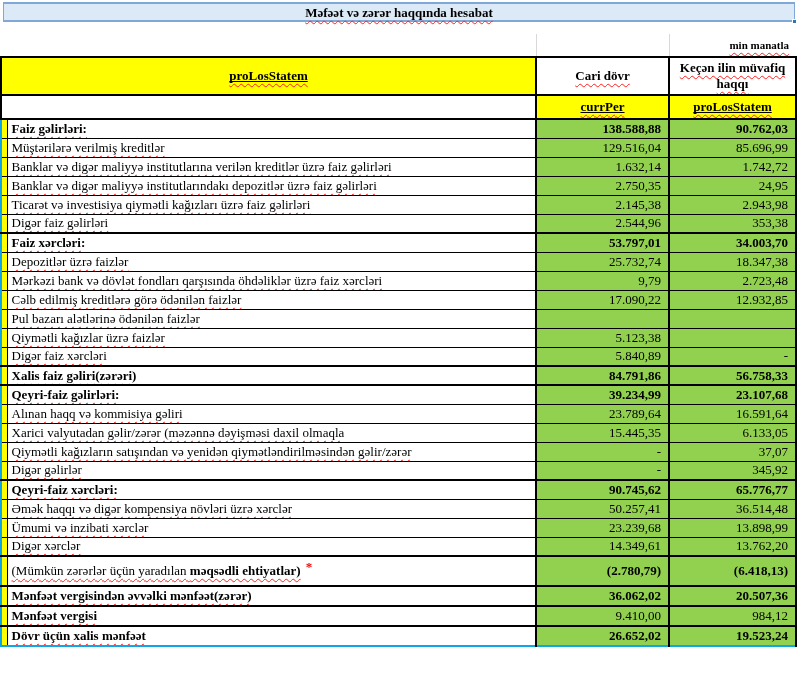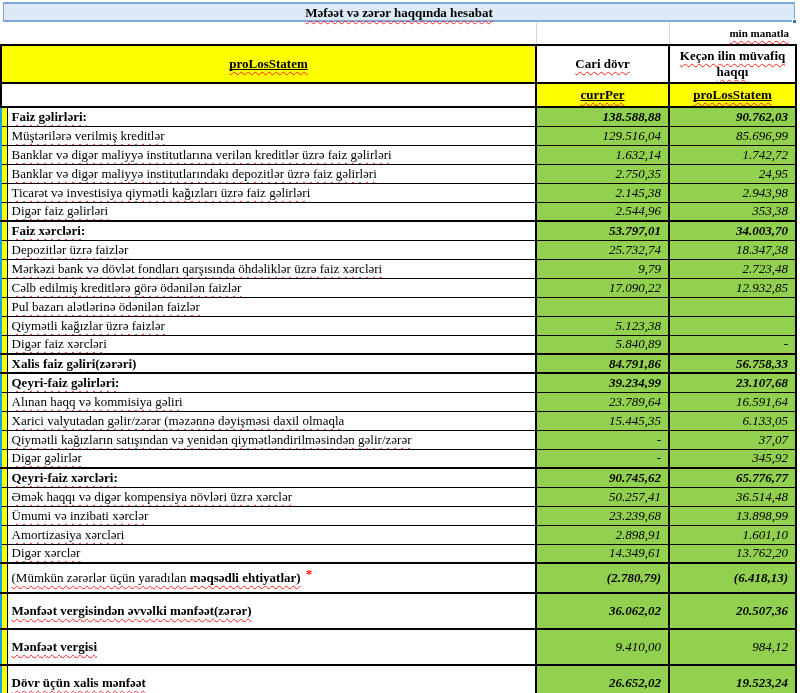--- a/index.html
+++ b/index.html
@@ -22,21 +22,21 @@
     text-decoration-style:wavy;
     text-decoration-color:#ff2020;
     text-decoration-thickness:1px;
     text-underline-offset:3px;
     text-decoration-skip-ink:none;
   }
   .lnk{text-decoration:underline;}
   
   .title-bar{
     position:relative;
-    margin:2px 5px 0 3px;
+    margin:2px 5px 12px 3px;
     height:20px;
     background:var(--selfill);
     border:1px solid var(--selborder);
     border-top:2px solid var(--selborder);
     border-bottom:2px solid var(--selborder);
     text-align:center;
     font-weight:bold;
     font-size:13px;
     line-height:17px;
   }
@@ -101,25 +101,24 @@
   
   td.strip{background:var(--yellow);padding:0;}
   td.lbl{
     background:#fff;text-align:left;height:19px;
     border-right:2px solid #000;
   }
   td.val{
     background:var(--green);
     text-align:right;padding-right:7px;
     border-right:2px solid #000;
-    font-style:italic;
   }
   tr.tt td{border-top:2px solid #000;}
   tr.tall td{height:30px;}
-  tr.bot td{height:36px;}
+  tr.bot td{height:20px;}
   .b{font-weight:bold;}
   .ast{
     color:#ff0000;font-weight:bold;
     position:relative;top:-4px;margin-left:5px;font-size:13px;
   }
 </style>
 </head>
 <body>
 
 <div class="title-bar">
@@ -290,26 +289,20 @@
     <td class="val v2">36.514,48</td>
   </tr>
       <tr>
     <td class="strip"></td>
     <td class="lbl"><span class="sq">Ümumi və inzibati xərclər</span></td>
     <td class="val v1">23.239,68</td>
     <td class="val v2">13.898,99</td>
   </tr>
       <tr>
     <td class="strip"></td>
-    <td class="lbl"><span class="sq">Amortizasiya xərcləri</span></td>
-    <td class="val v1">2.898,91</td>
-    <td class="val v2">1.601,10</td>
-  </tr>
-      <tr>
-    <td class="strip"></td>
     <td class="lbl"><span class="sq">Digər xərclər</span></td>
     <td class="val v1">14.349,61</td>
     <td class="val v2">13.762,20</td>
   </tr>
       <tr class="tt tall">
     <td class="strip"></td>
     <td class="lbl"><span class="sq">(Mümkün zərərlər üçün yaradılan </span><span class="sq b">məqsədli ehtiyatlar)</span><span class="ast">*</span></td>
     <td class="val v1 b">(2.780,79)</td>
     <td class="val v2 b">(6.418,13)</td>
   </tr>

